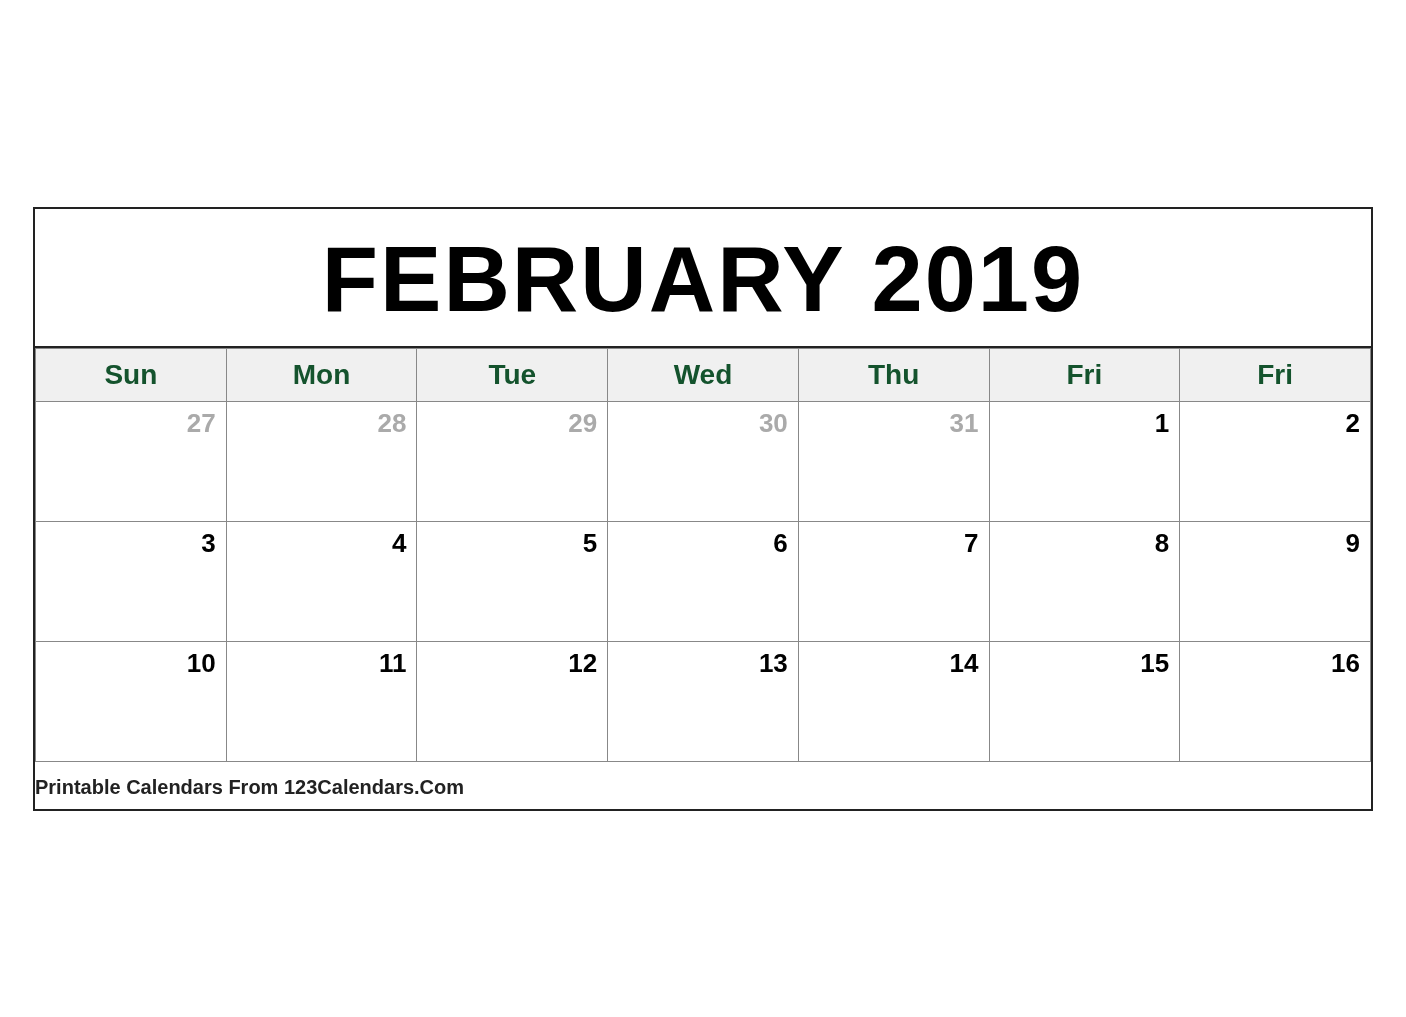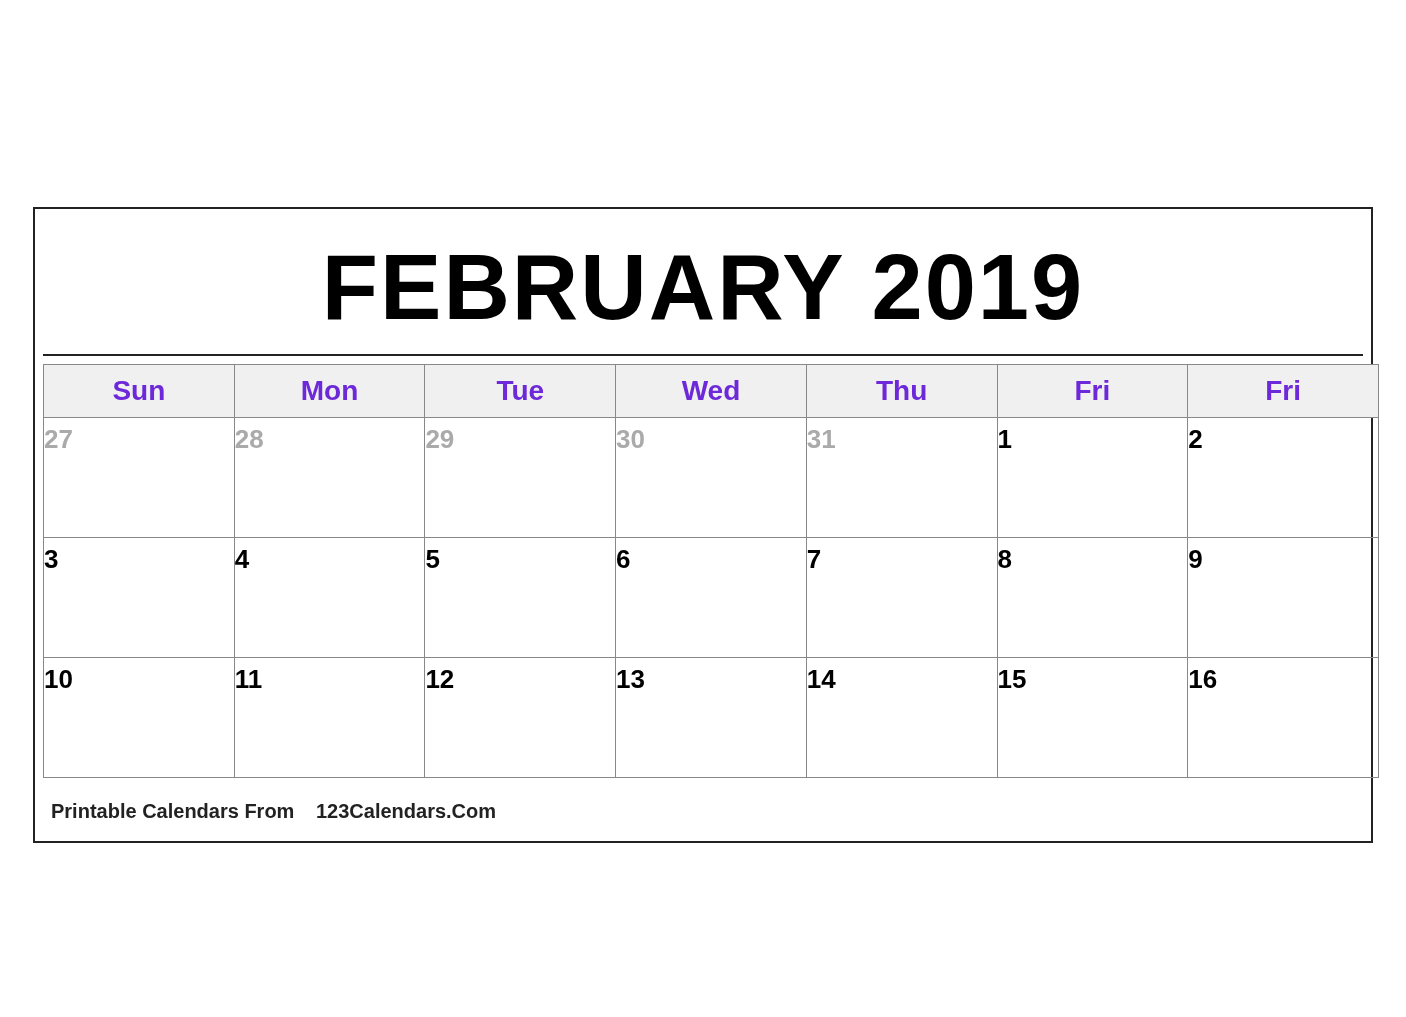--- a/index.html
+++ b/index.html
@@ -1,16 +1,16 @@
 <!DOCTYPE html>
 <html><head>
   <meta charset="utf-8">
   <style>
     * {
-      margin: 8px;
+      margin: 0;
       padding: 0;
       box-sizing: border-box;
     }
     body {
       background: #fff;
       display: flex;
       justify-content: center;
       align-items: center;
       min-height: 100vh;
       font-family: Arial, Helvetica, sans-serif;
@@ -33,28 +33,28 @@
       width: 100%;
       border-collapse: collapse;
     }
     .calendar-grid th {
       border: 1.5px solid #888;
       text-align: center;
       font-size: 28px;
       font-weight: 700;
       padding: 10px 0;
       background: #f0f0f0;
-      color: #6d28d9;
+      color: #14532d;
     }
     .calendar-grid td {
       border: 1.5px solid #888;
       width: calc(100% / 7);
       height: 120px;
       vertical-align: top;
-      text-align: left;
+      text-align: right;
       font-size: 26px;
       font-weight: 600;
       padding: 6px 10px 0 0;
       color: #000;
     }
     .calendar-grid td.other-month {
       color: #aaa;
     }
     .footer {
       text-align: left;

